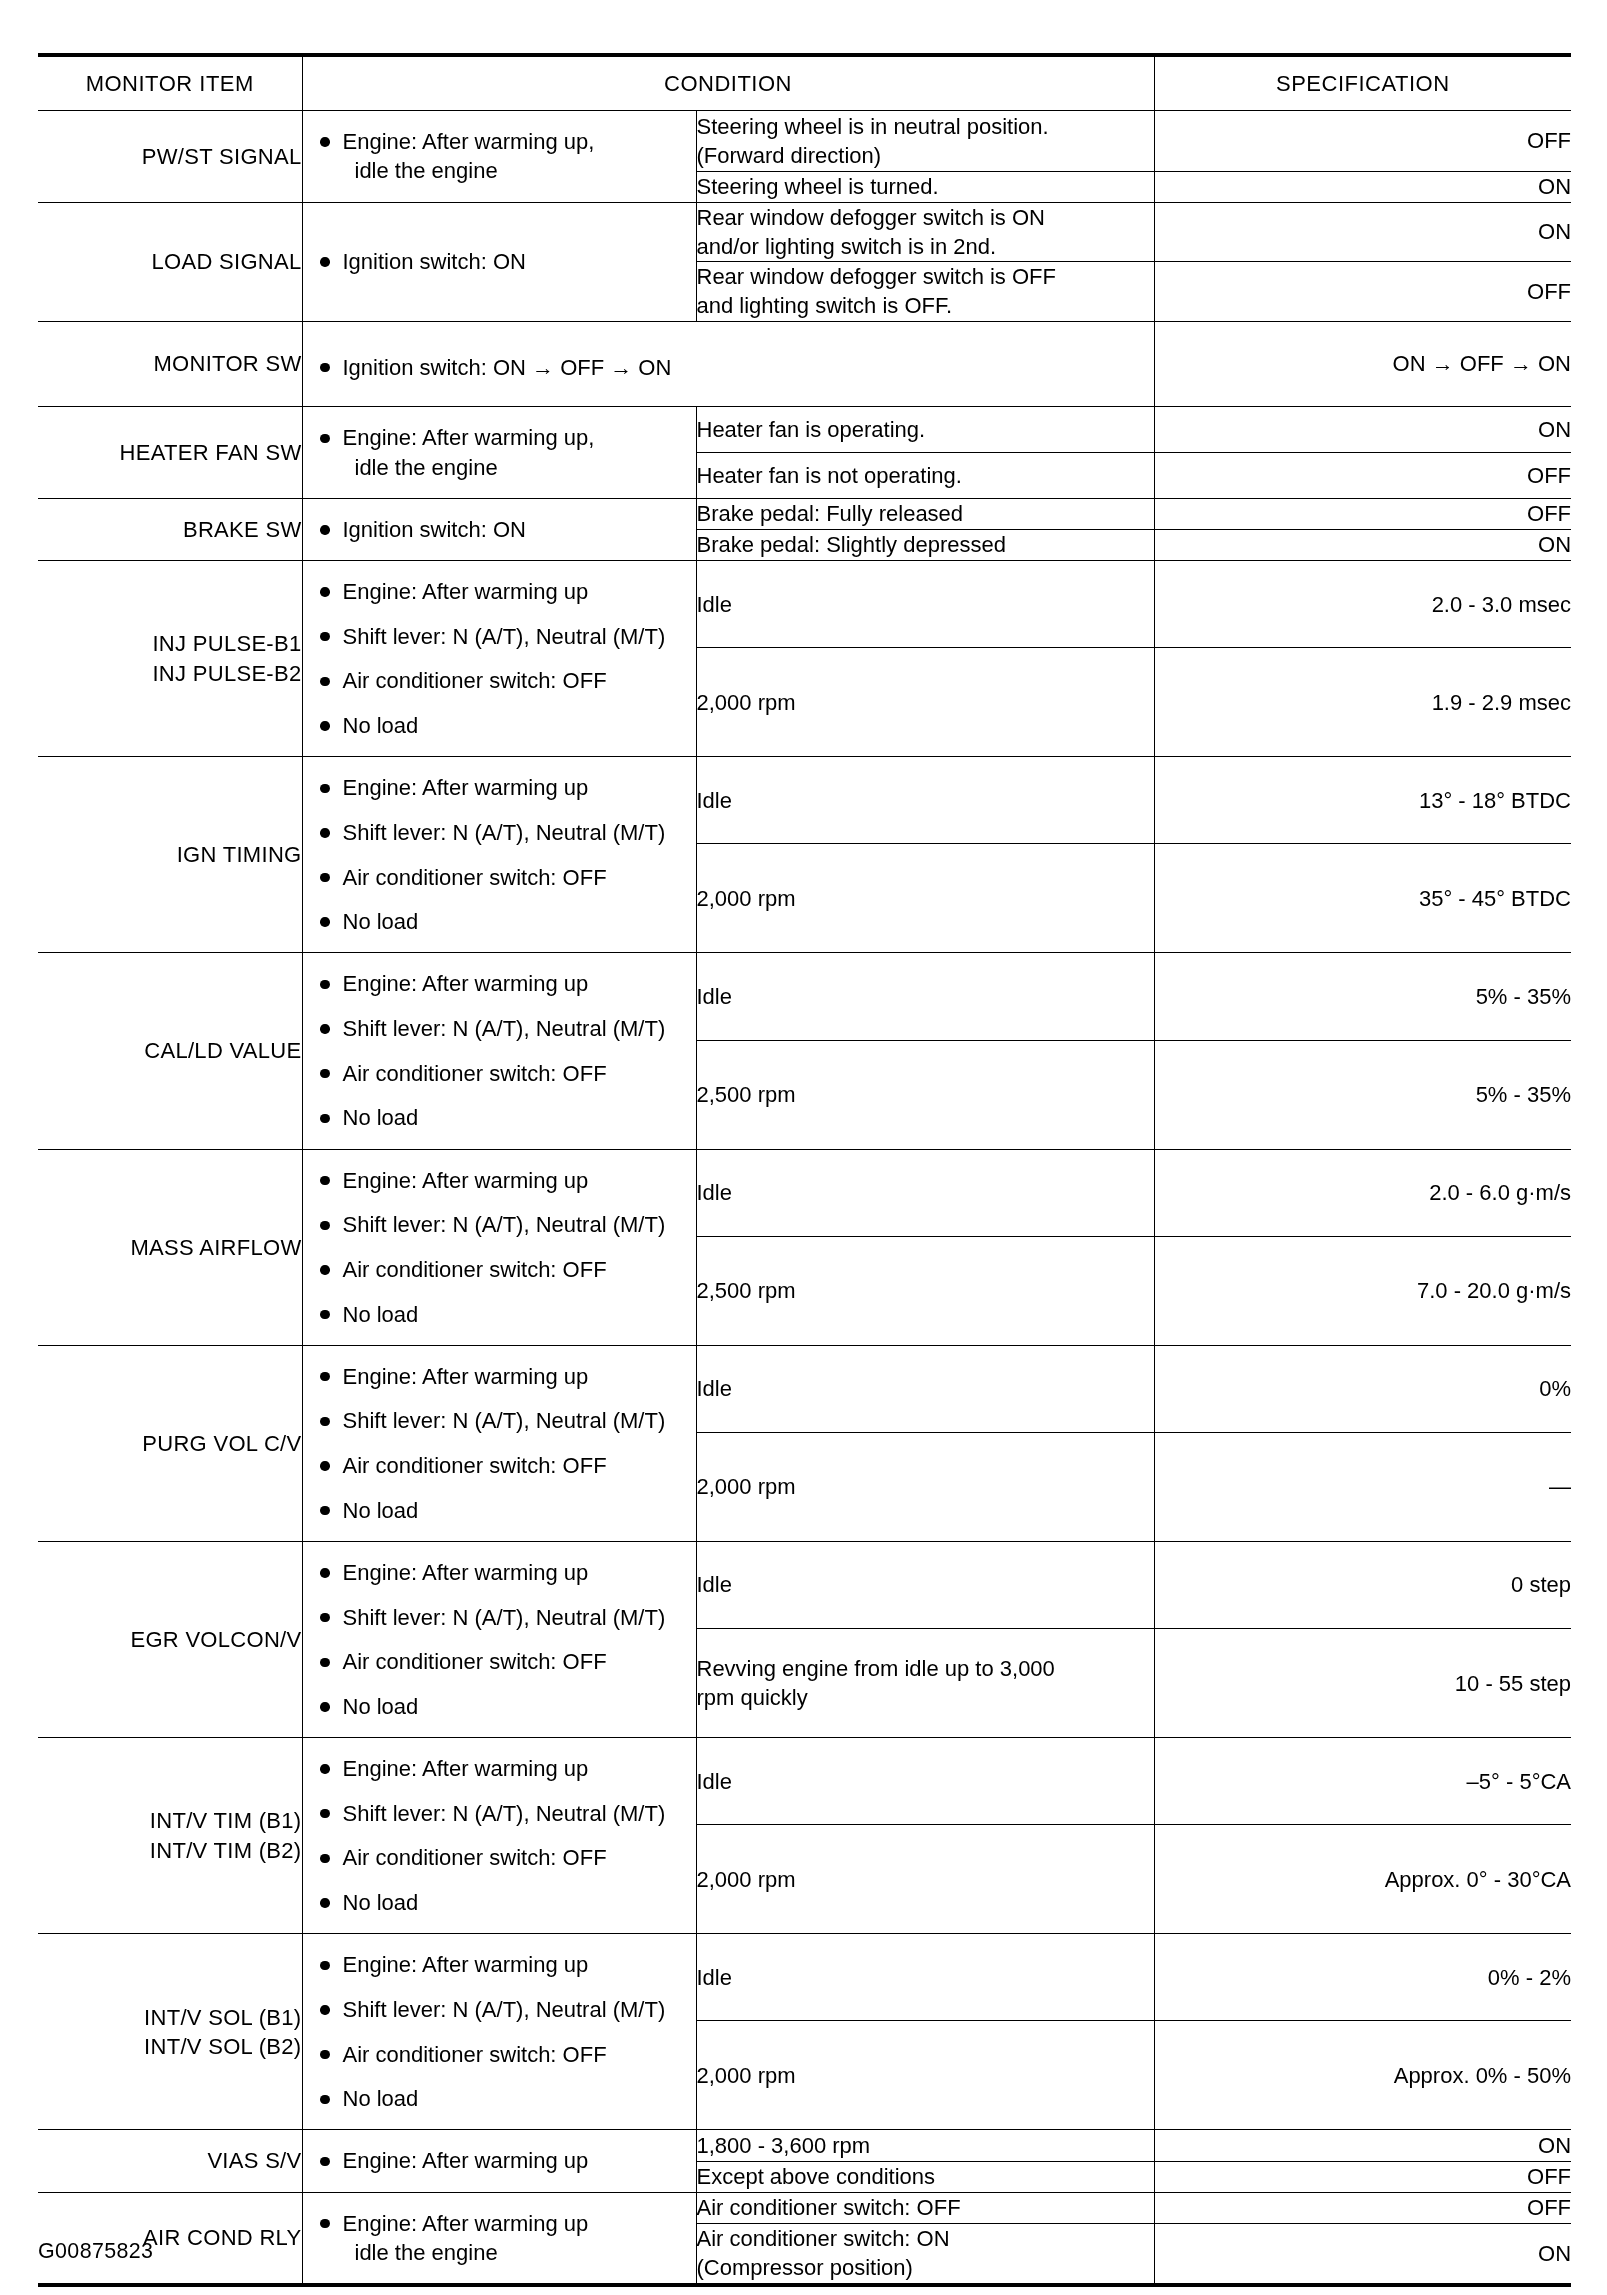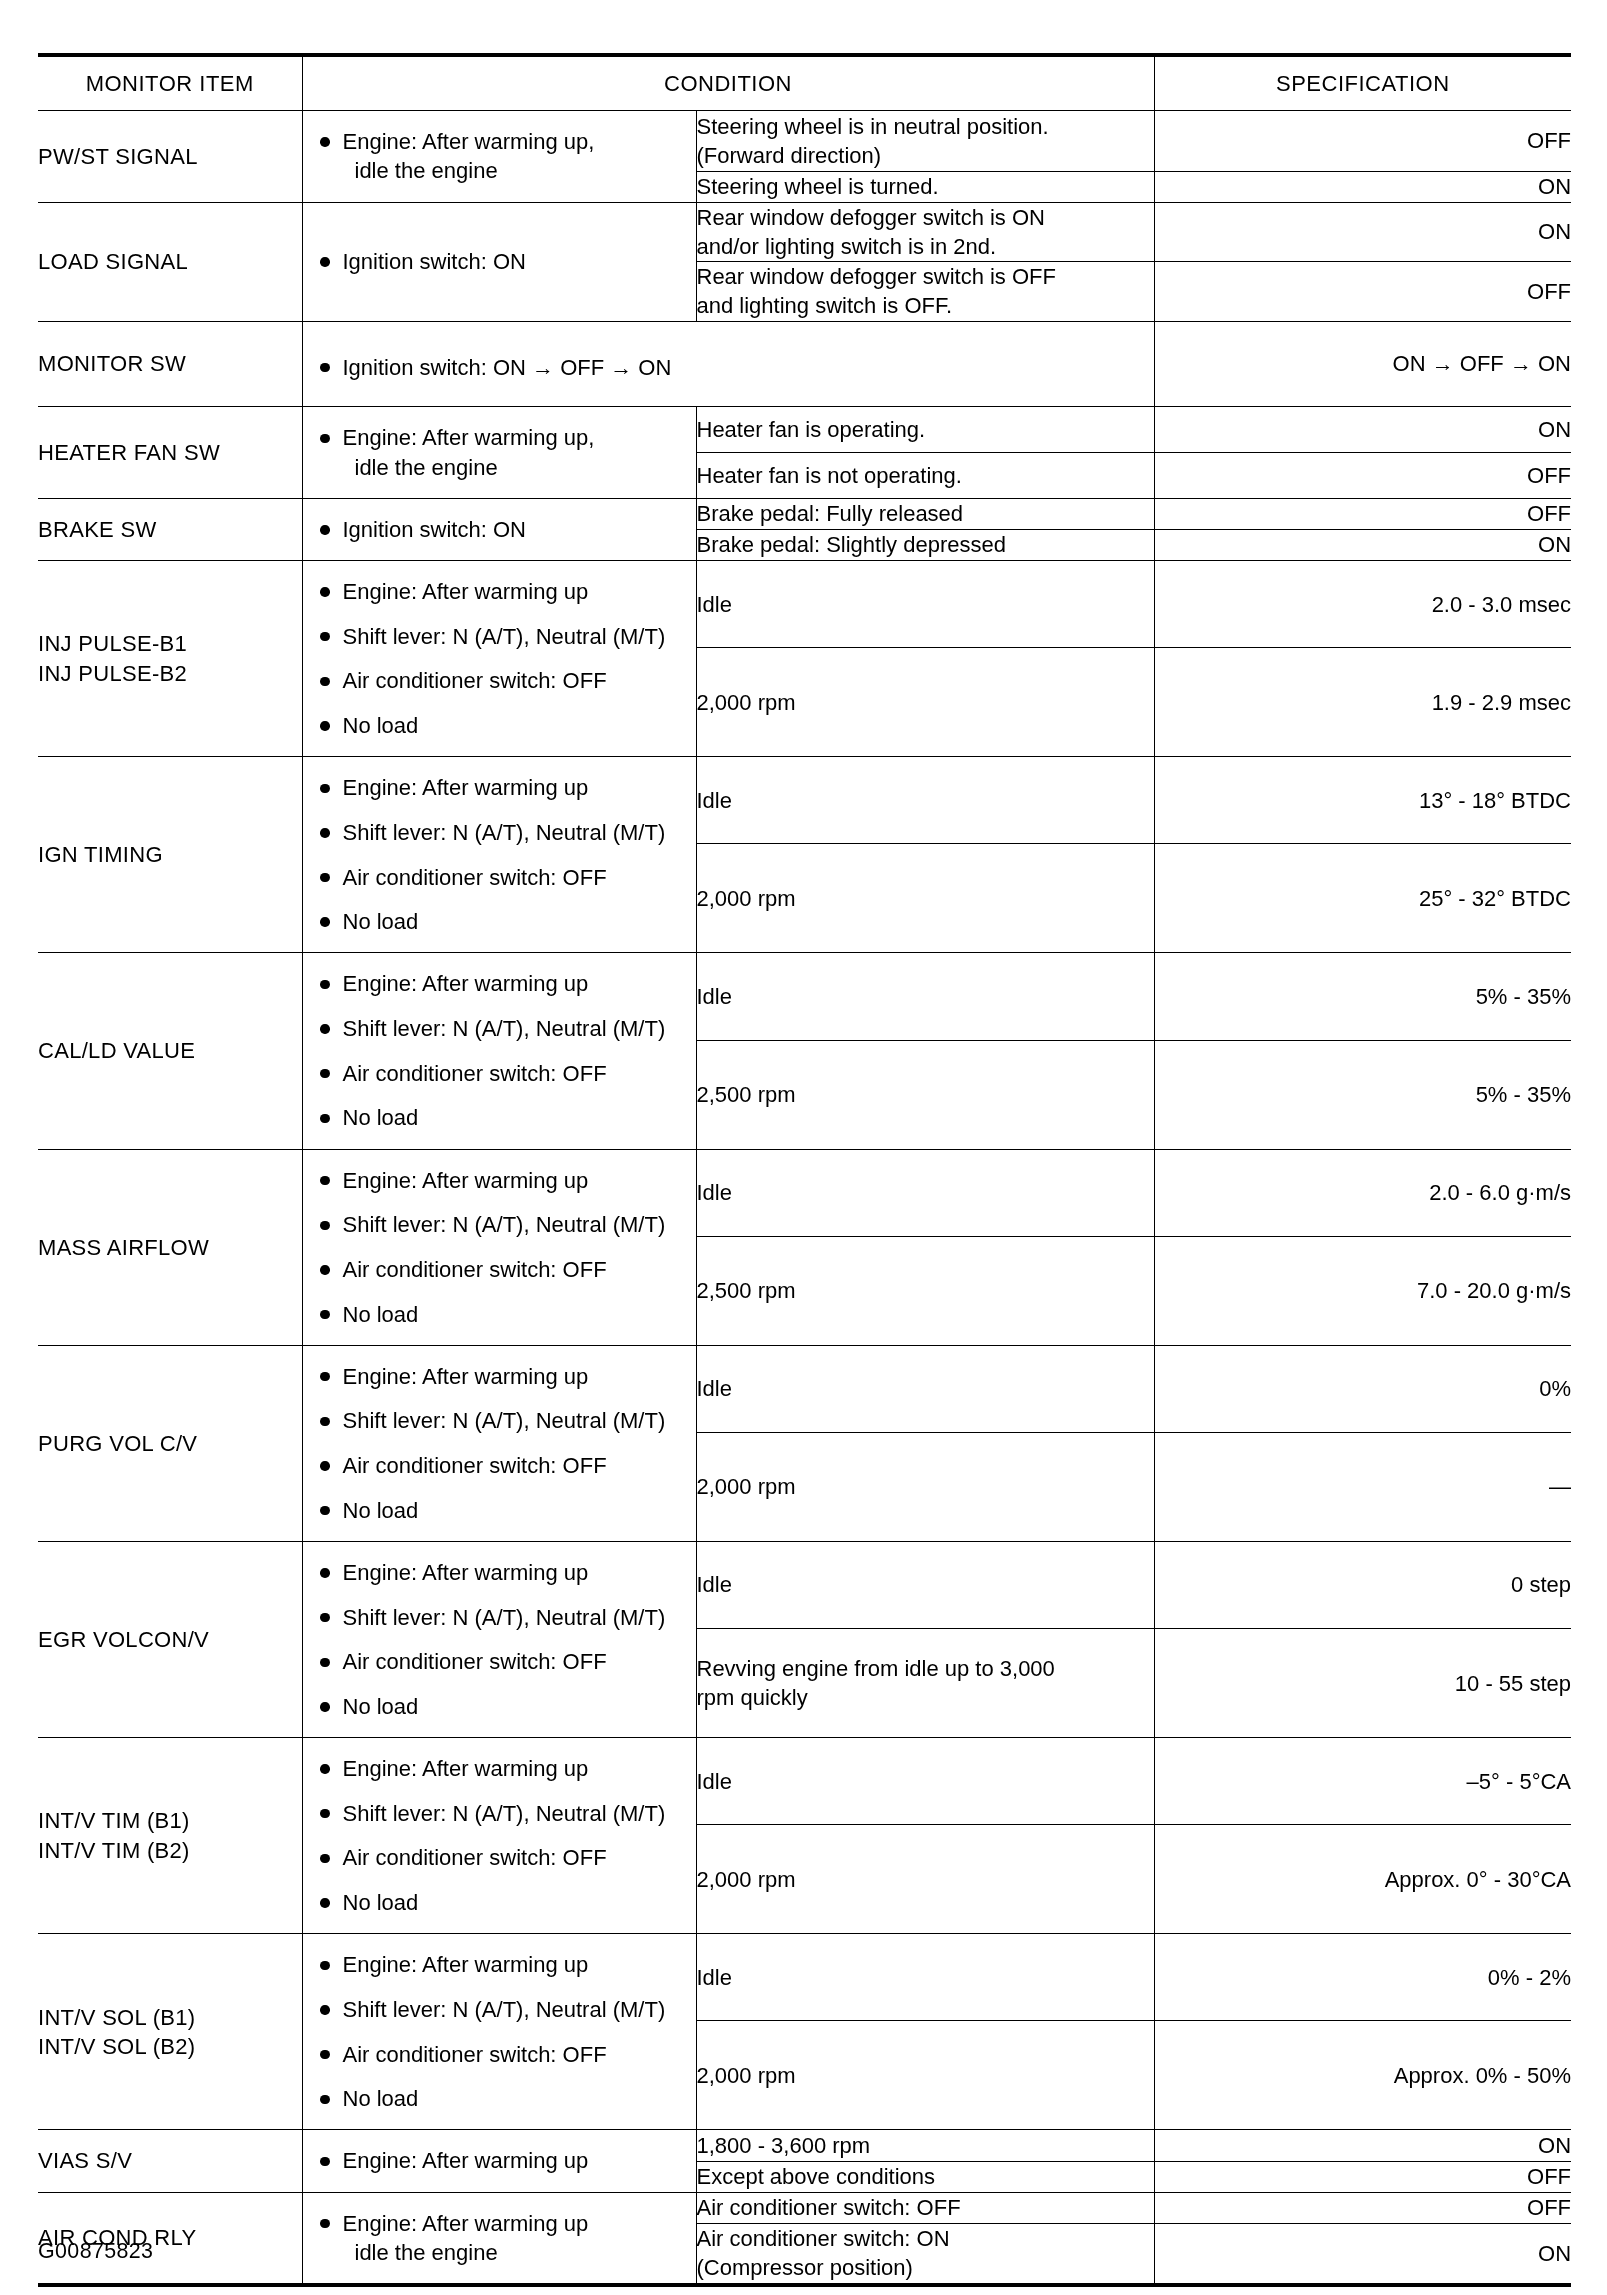--- a/index.html
+++ b/index.html
@@ -57,21 +57,21 @@
   }
   thead th.th-item { border-top: none; }
 
   
   td.item-cell {
     text-align: left;
     padding: 0 0 0 22px;
     font-size: 23px;
     letter-spacing: 0.3px;
   }
-  td.item-cell .item-line { display: block; white-space: nowrap; }
+  td.item-cell .item-line { display: block; white-space: nowrap; text-align: right; }
 
   td.cond-cell {
     padding: 13.7px 8.6px 13.7px 19px;
     text-align: left;
   }
   td.cond-cell.tight { padding-top: 15px; padding-bottom: 8.6px; }
 
   td.sub-cell {
     padding: 10.3px 12px 10.3px 15.4px;
     text-align: left;
@@ -260,21 +260,21 @@
           <li><span class="bullet"></span><span>Shift lever: N (A/T), Neutral (M/T)</span></li>
           <li><span class="bullet"></span><span>Air conditioner switch: OFF</span></li>
           <li><span class="bullet"></span><span>No load</span></li>
         </ul>
       </td>
       <td class="sub-cell">Idle</td>
       <td class="spec-cell">13° - 18° BTDC</td>
     </tr>
     <tr>
       <td class="sub-cell" style="height:108px">2,000 rpm</td>
-      <td class="spec-cell">25° - 32° BTDC</td>
+      <td class="spec-cell">35° - 45° BTDC</td>
     </tr>
 
     <tr>
       <td class="item-cell" rowspan="2">
         <span class="item-line">CAL/LD VALUE</span>
       </td>
       <td class="cond-cell" rowspan="2">
         <ul class="cond-list">
           <li><span class="bullet"></span><span>Engine: After warming up</span></li>
           <li><span class="bullet"></span><span>Shift lever: N (A/T), Neutral (M/T)</span></li>

